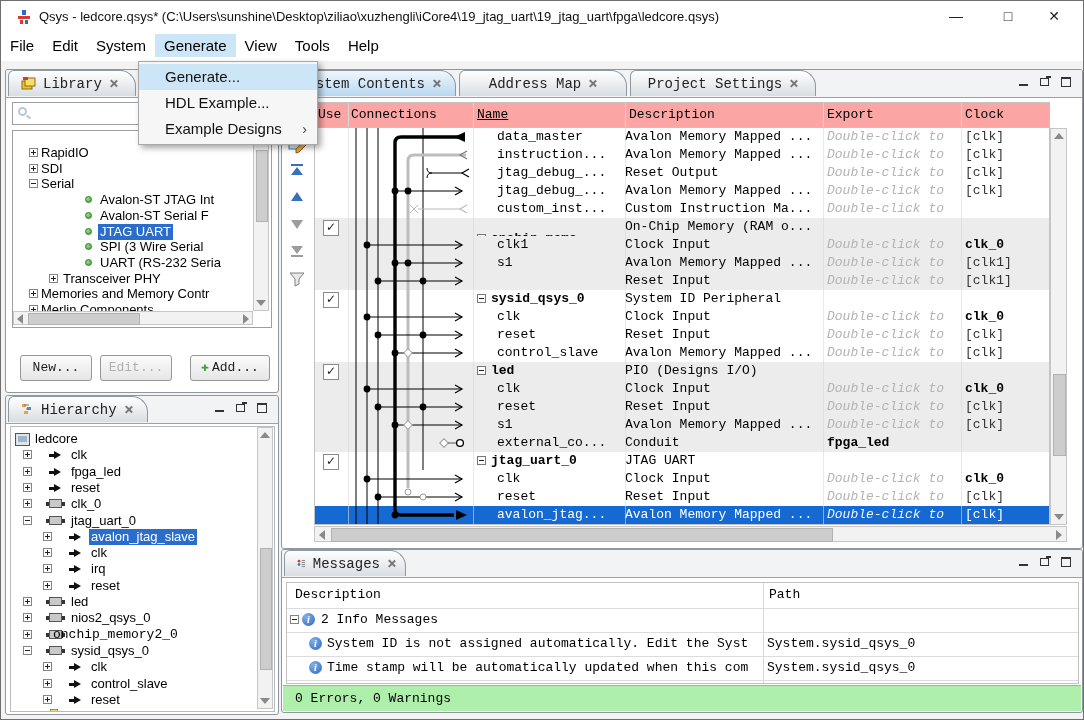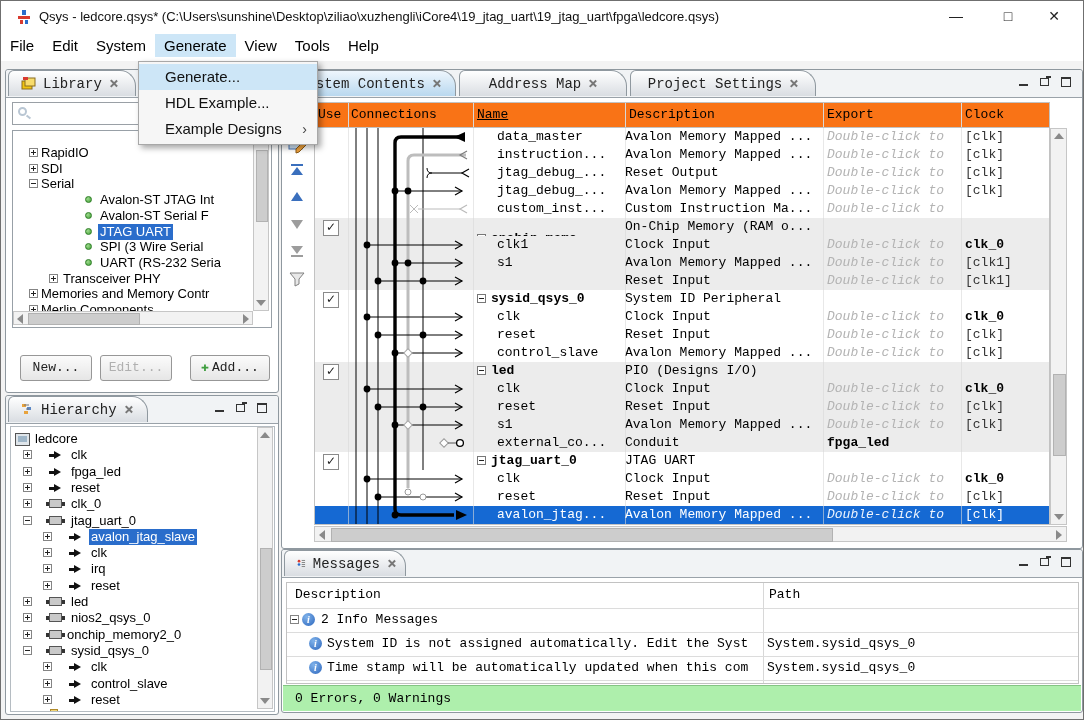--- a/index.html
+++ b/index.html
@@ -73,21 +73,21 @@
   
   .searchbox{position:absolute;left:6px;top:32px;width:258px;height:23px;border:1px solid #9aa0a6;background:#fff;box-sizing:border-box;}
   .mag{position:absolute;left:5px;top:4px;width:9px;height:9px;border:2px solid #b9c6d3;border-radius:50%;box-sizing:border-box;}
   .mag::after{content:"";position:absolute;left:6px;top:7px;width:5px;height:2px;background:#b9c6d3;transform:rotate(40deg);}
   .btn{position:absolute;height:26px;background:linear-gradient(#fbfbfb,#e6e6e6);border:1px solid #979797;
        border-radius:3px;font-size:13px;text-align:center;line-height:24px;box-sizing:border-box;color:#222;}
   .btn.disabled{color:#b0b0b0;}
   .plus-glyph{color:#3f9e3f;font-weight:bold;margin-right:3px;}
   
   .colline{position:absolute;top:0;bottom:0;width:1px;background:#d8d8d8;}
-  .thead{position:absolute;font-size:13px;color:#000;background:#f97316;border:1px solid #c2c2c2;box-sizing:border-box;}
+  .thead{position:absolute;font-size:13px;color:#000;background:#fca5a5;border:1px solid #c2c2c2;box-sizing:border-box;}
   .thead span{position:absolute;top:4px;}
   .tbody{position:absolute;background:#fff;border:1px solid #c2c2c2;border-top:none;overflow:hidden;box-sizing:border-box;}
   .srow{position:absolute;left:0;width:100%;height:18px;font-size:13px;line-height:18px;white-space:nowrap;}
   .srow.shade{background:#ececec;}
   .srow.sel{background:#1569d3;color:#fff;}
   .cell{position:absolute;top:0;height:18px;overflow:hidden;}
   .grp-exp{position:relative;display:inline-block;width:9px;height:9px;border:1px solid #777;background:#fff;vertical-align:middle;margin-right:5px;box-sizing:border-box;}
   .grp-exp::before{content:"";position:absolute;left:1px;top:3px;width:5px;height:1px;background:#222;}
   .bold{font-weight:bold;}
   .dc{color:#b3b3b3;font-style:italic;}
@@ -282,21 +282,21 @@
         <span class="tlabel" style="left: 58px;">led</span>
       </div>
       <div class="tree-row" style="top: 183.3px;">
         <span class="exp plus" style="left: 12px;"></span>
         <span class="ico-mod" style="left: 38px;"></span>
         <span class="tlabel" style="left: 58px;">nios2_qsys_0</span>
       </div>
       <div class="tree-row" style="top: 199.6px;">
         <span class="exp plus" style="left: 12px;"></span>
         <span class="ico-mod" style="left: 38px;"></span>
-        <span class="tlabel" style="left: 54px;">onchip_memory2_0</span>
+        <span class="tlabel" style="left: 40px; font-family: Liberation Mono, monospace;">onchip_memory2_0</span>
       </div>
       <div class="tree-row" style="top: 215.9px;">
         <span class="exp " style="left: 12px;"></span>
         <span class="ico-mod" style="left: 38px;"></span>
         <span class="tlabel" style="left: 58px;">sysid_qsys_0</span>
       </div>
       <div class="tree-row" style="top: 232.2px;">
         <span class="exp plus" style="left: 32px;"></span>
         <span class="ico-iface" style="left: 58px;"></span>
         <span class="tlabel" style="left: 78px;">clk</span>

